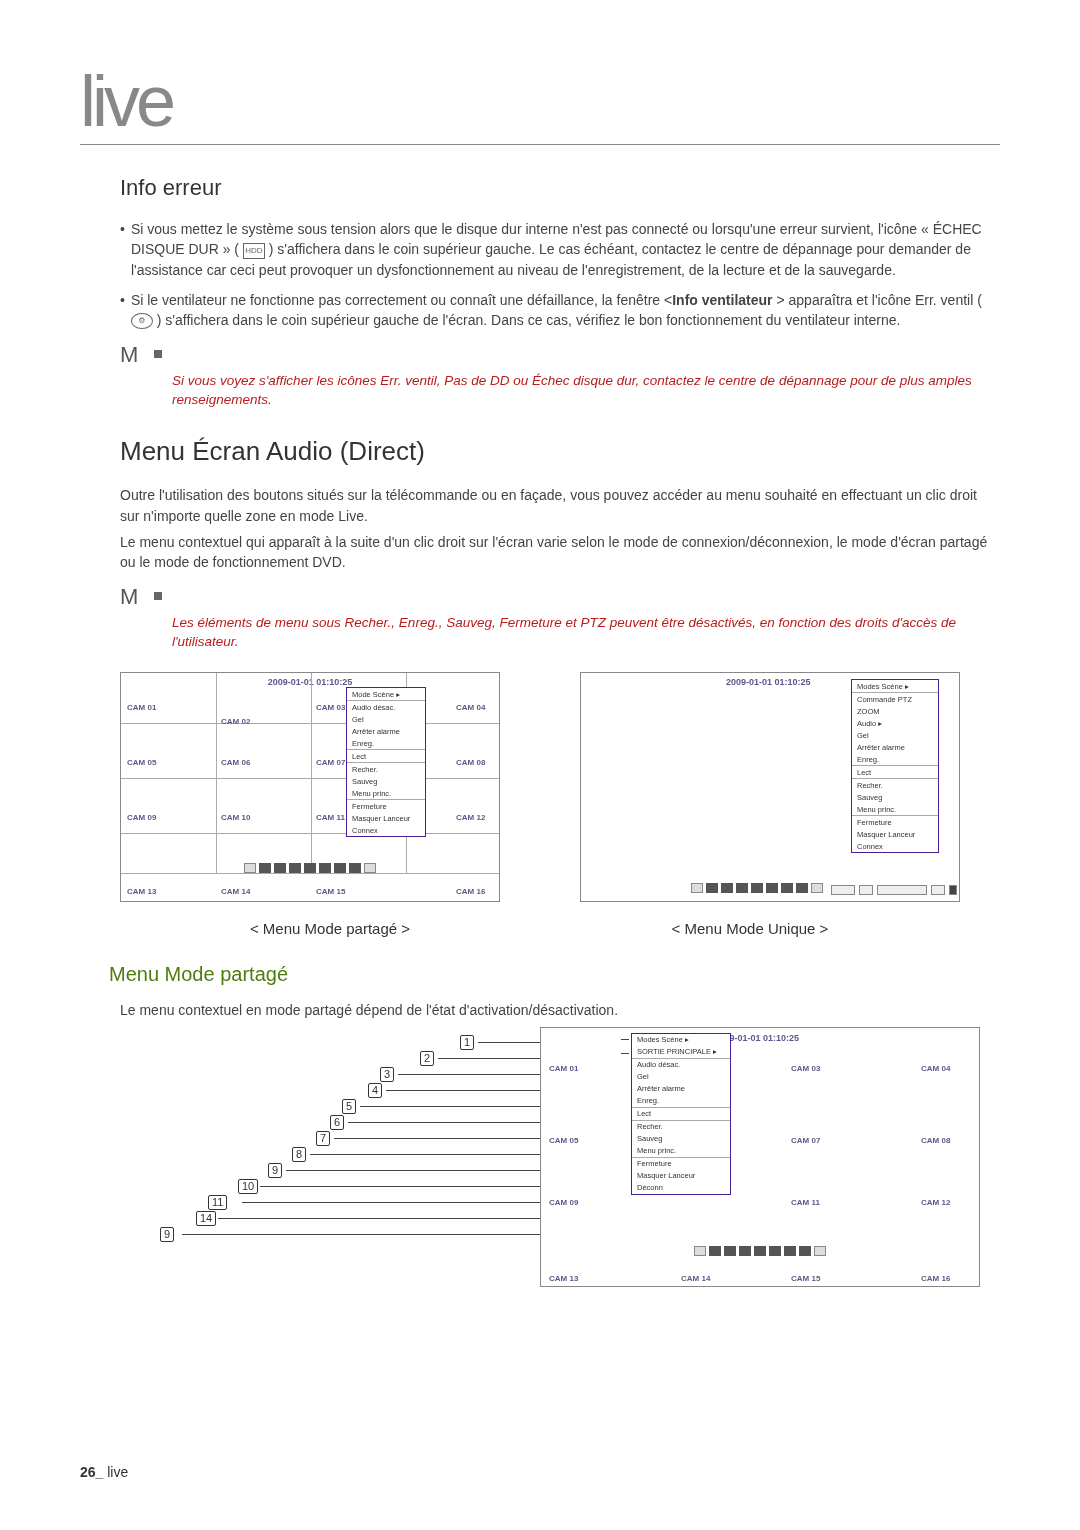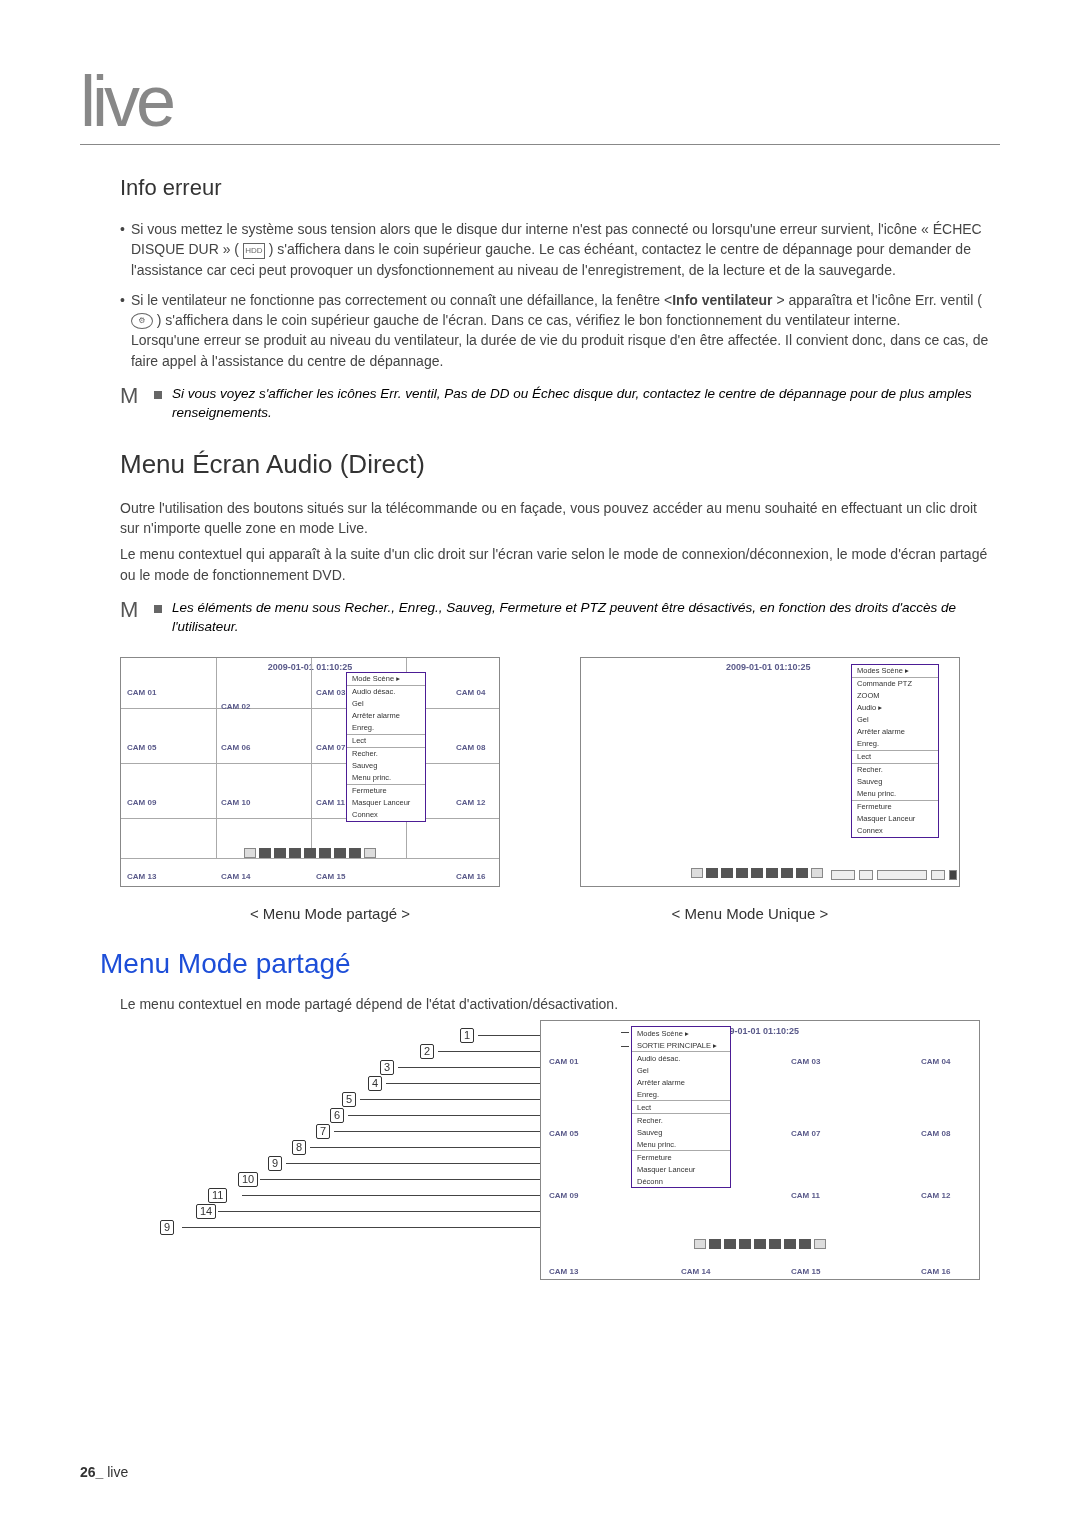--- a/index.html
+++ b/index.html
@@ -62,22 +62,23 @@
     width: 8px;
     height: 8px;
     background: #666;
     margin-top: 6px;
     margin-right: 10px;
     flex-shrink: 0;
   }
   .note-text {
     font-size: 13.5px;
     font-style: italic;
-    color: #000000;
+    color: #b91c1c;
     line-height: 1.4;
+    margin-top: 28px;
   }
   .big-heading {
     font-size: 26px;
     color: #333;
     margin-left: 40px;
     margin-top: 26px;
     margin-bottom: 18px;
     font-weight: normal;
   }
   .body-para {
@@ -106,23 +107,23 @@
     font-size: 15px;
     color: #333;
     margin-top: 10px;
   }
   .screen-caption-row {
     display: flex;
     justify-content: space-around;
     margin: 0 40px 26px 40px;
   }
   .sub-heading {
-    font-size: 28px;
-    color: #1d4ed8;
-    margin-left: 20px;
+    font-size: 20px;
+    color: #4d7c0f;
+    margin-left: 29px;
     margin-top: 10px;
     margin-bottom: 14px;
     font-weight: normal;
   }
   .diagram-area {
     display: flex;
     margin-left: 40px;
     gap: 0;
   }
   .callouts-col {
@@ -214,21 +215,20 @@
       <span>Si vous mettez le système sous tension alors que le disque dur interne n'est pas connecté ou lorsqu'une erreur survient, l'icône « ÉCHEC DISQUE DUR » ( </span>
       <span class="inline-icon">HDD</span>
       <span> ) s'affichera dans le coin supérieur gauche. Le cas échéant, contactez le centre de dépannage pour demander de l'assistance car ceci peut provoquer un dysfonctionnement au niveau de l'enregistrement, de la lecture et de la sauvegarde.</span>
     </div>
   </div>
   <div class="bullet-item">
     <span class="bullet-dot">•</span>
     <div>
       <span>Si le ventilateur ne fonctionne pas correctement ou connaît une défaillance, la fenêtre &lt;</span><b>Info ventilateur</b><span> &gt; apparaîtra et l'icône Err. ventil ( </span><span class="inline-icon" style="border-radius:50%;">⚙</span><span> ) s'affichera dans le coin supérieur gauche de l'écran. Dans ce cas, vérifiez le bon fonctionnement du ventilateur interne.</span>
       <br>
-      <span>Lorsqu'une erreur se produit au niveau du ventilateur, la durée de vie du produit risque d'en être affectée. Il convient donc, dans ce cas, de faire appel à l'assistance du centre de dépannage.</span>
     </div>
   </div>
 </div>
 
 <div class="note-row">
   <div class="note-M">M</div>
   <div class="note-bullet"></div>
   <div class="note-text">Si vous voyez s'afficher les icônes Err. ventil, Pas de DD ou Échec disque dur, contactez le centre de dépannage pour de plus amples renseignements.</div>
 </div>
 

